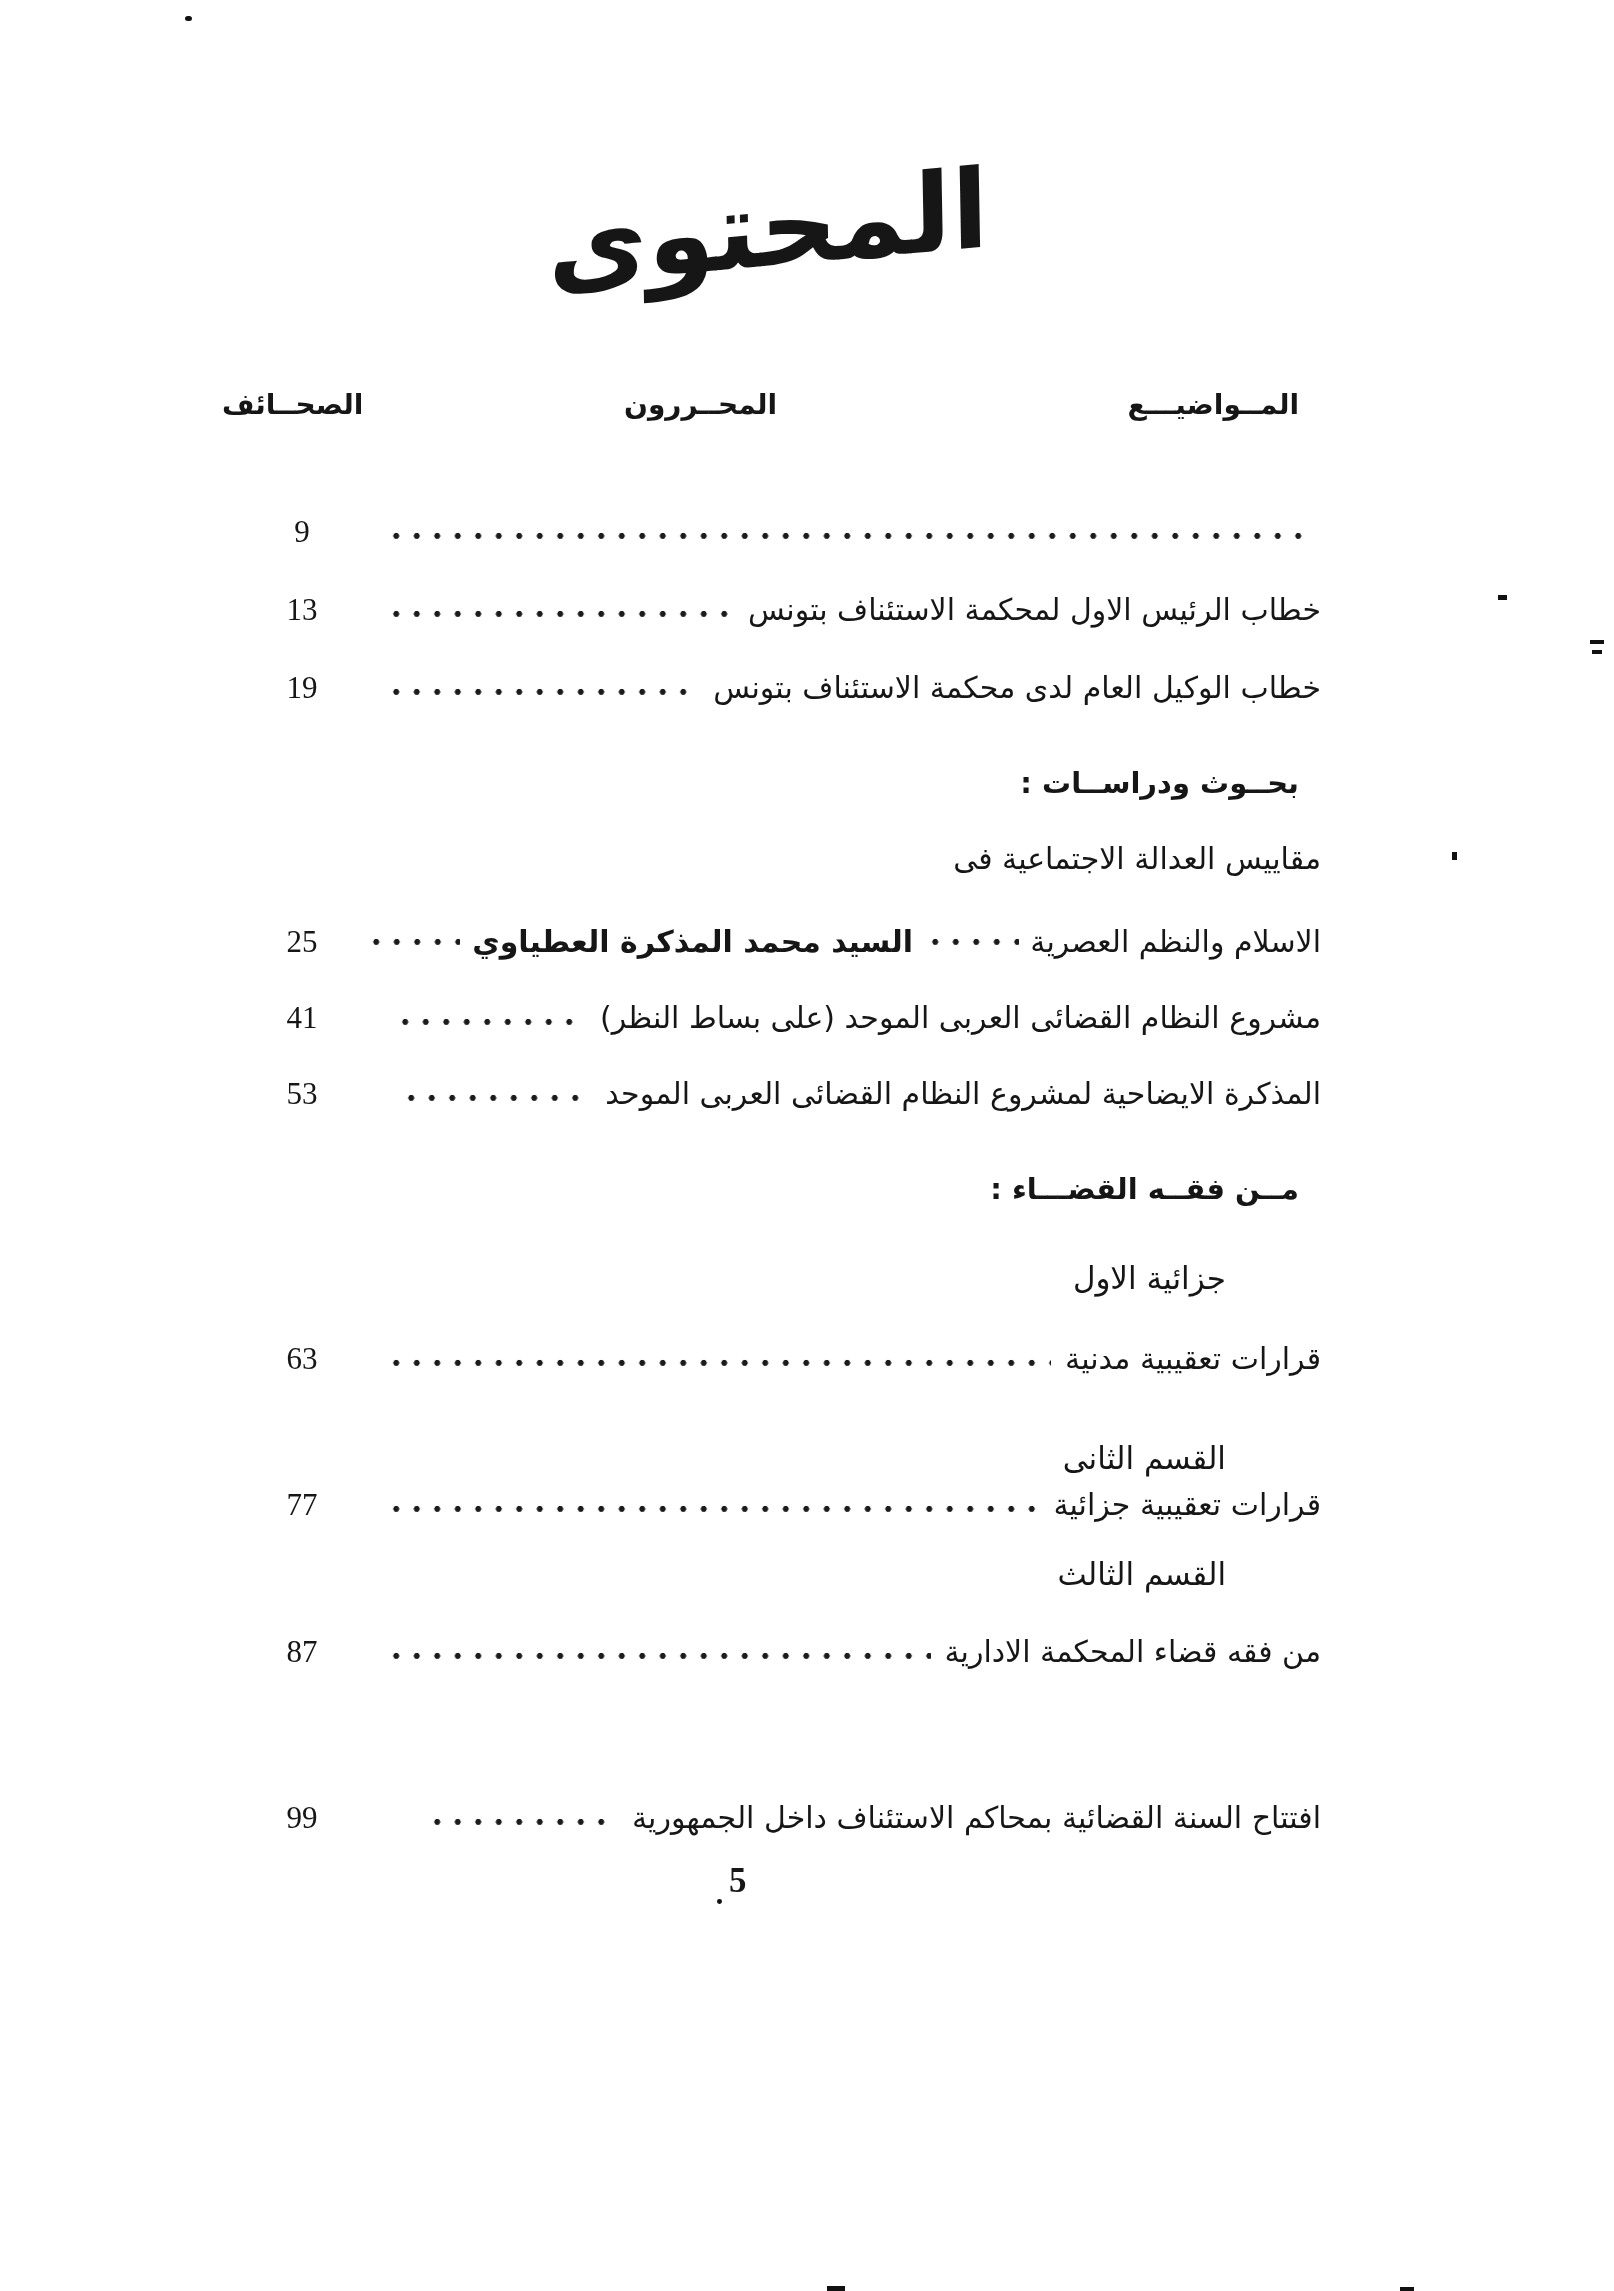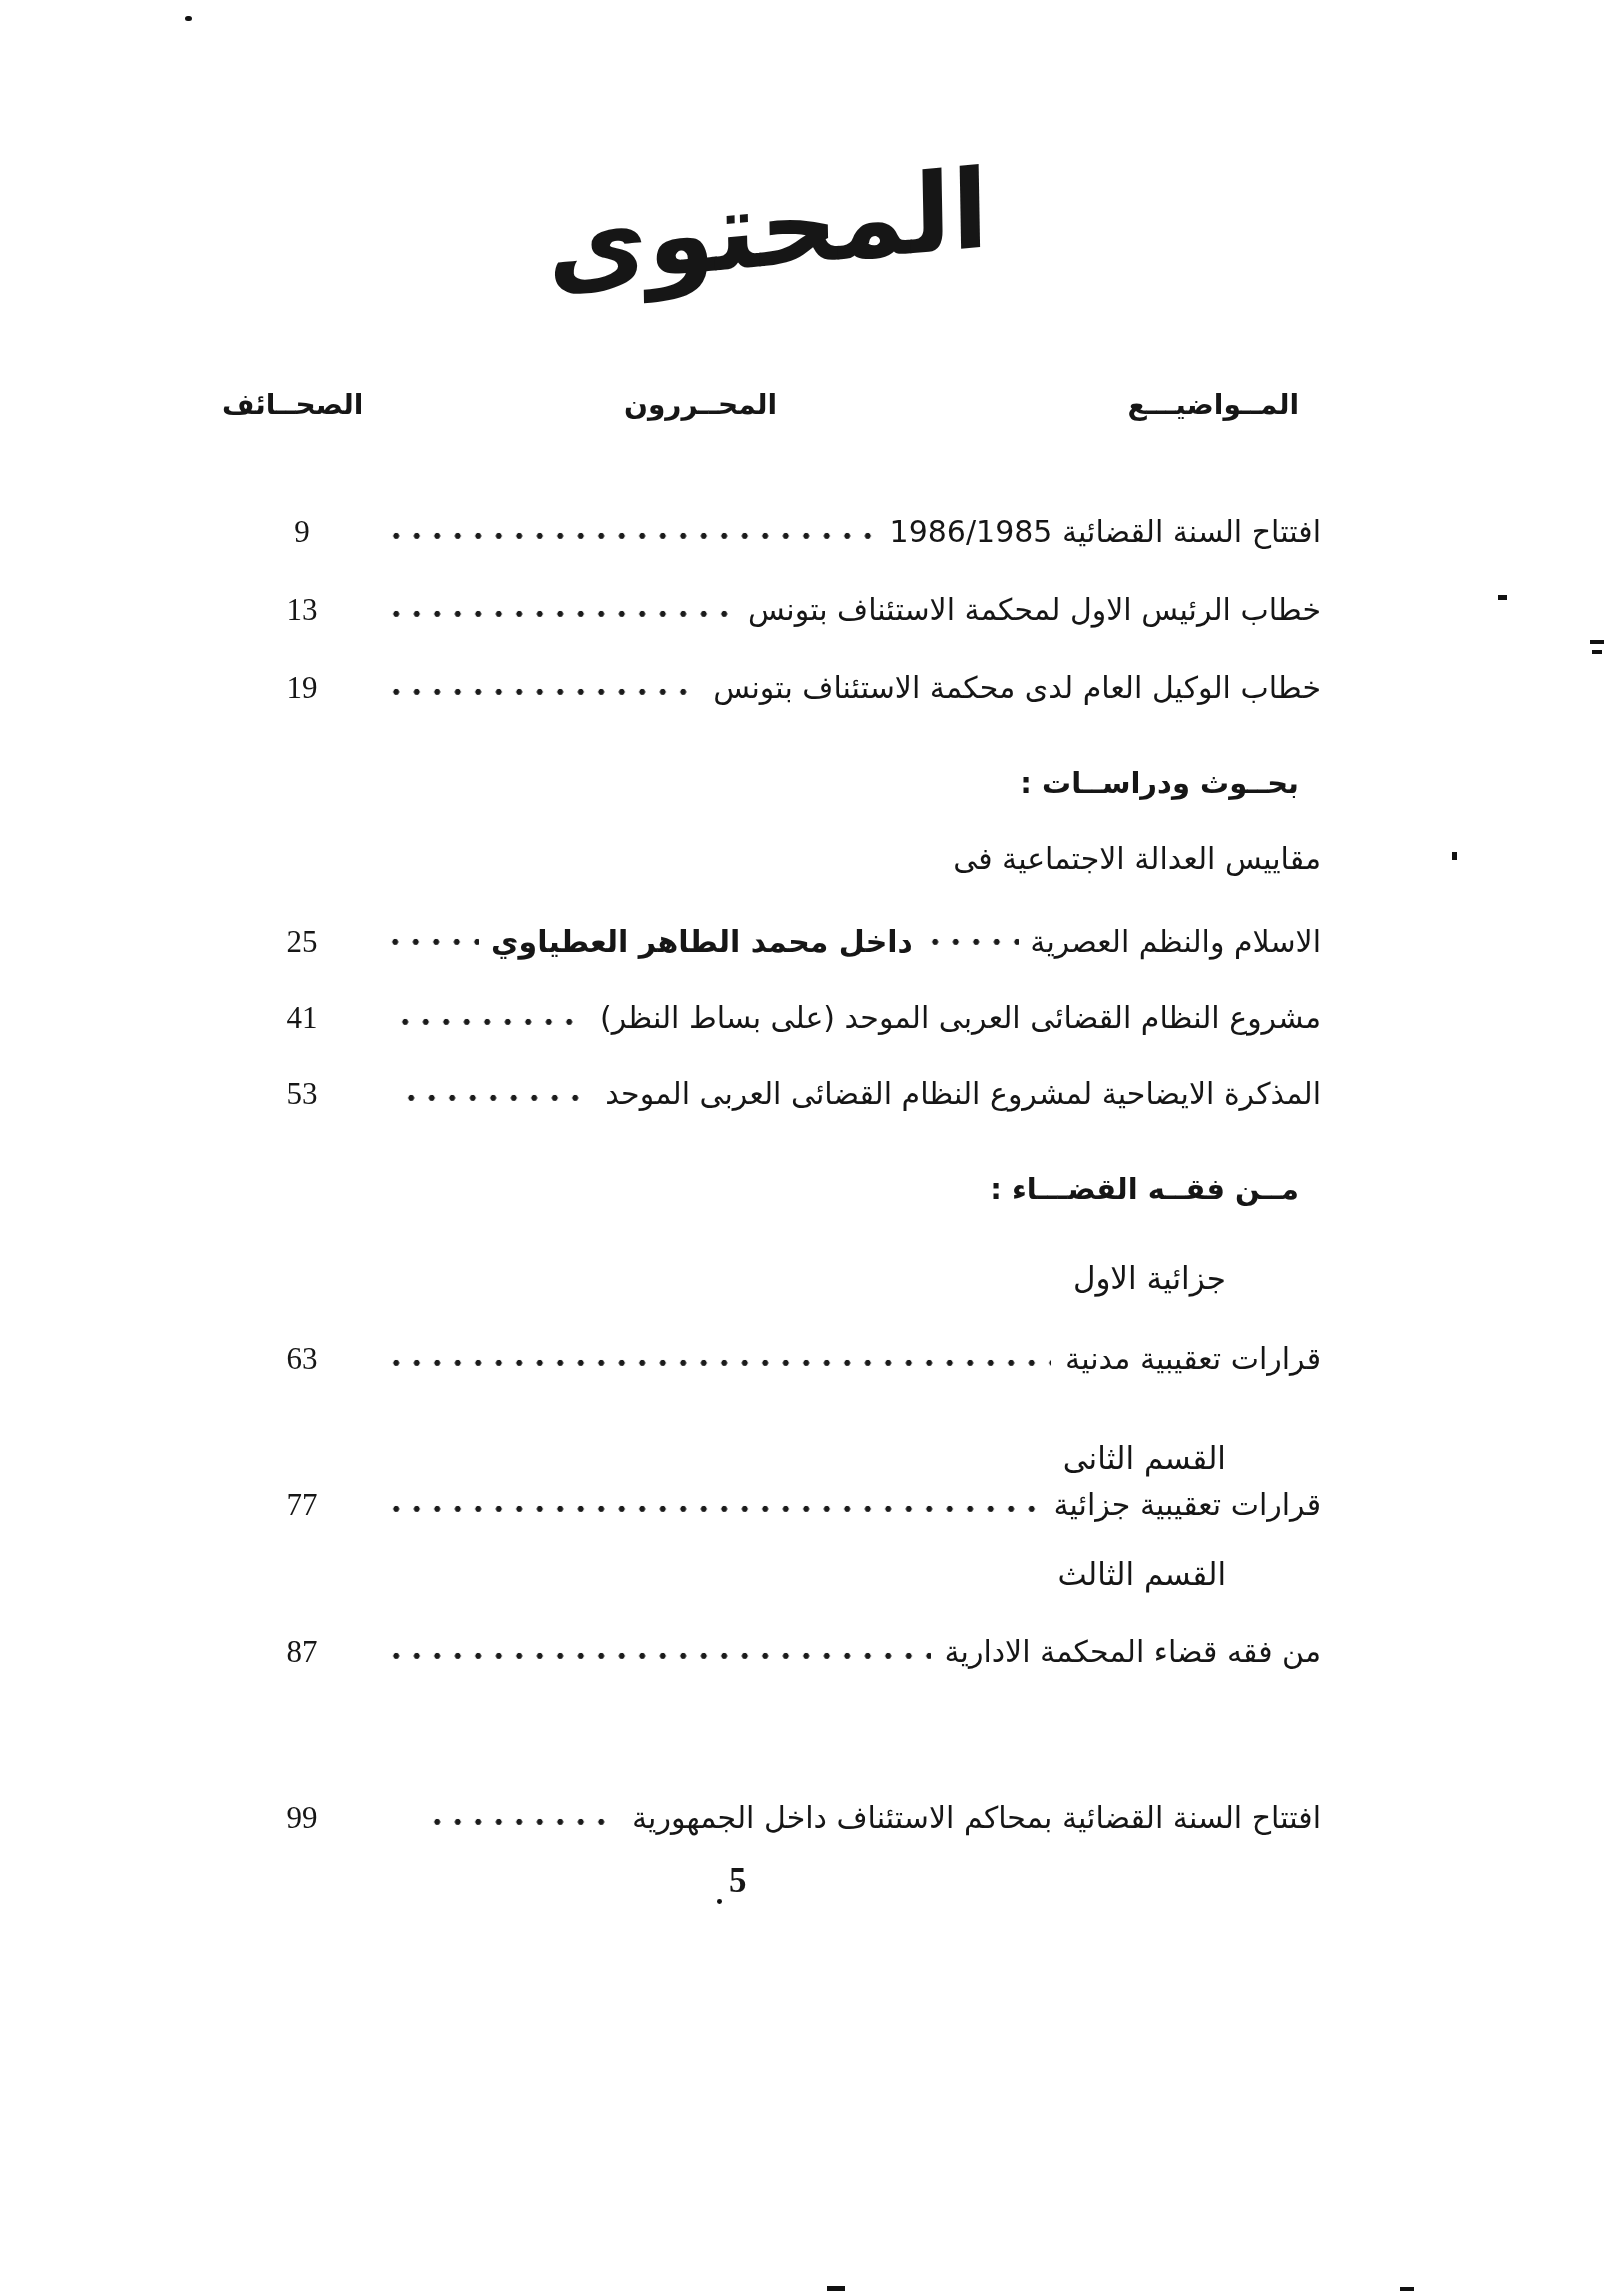--- a/index.html
+++ b/index.html
@@ -88,21 +88,20 @@
 
 <div class="page">
 
   <div class="title">المحتوى</div>
 
   <div class="col-header hdr-topics">المــواضيـــع</div>
   <div class="col-header hdr-editors">المحــررون</div>
   <div class="col-header hdr-pages">الصحــائف</div>
 
   <div class="row" style="top:507px">
-    <span class="t">افتتاح السنة القضائية 1986/1985</span>
     <span class="leader"></span>
     <span class="pnum">9</span>
   </div>
 
   <div class="row" style="top:585px">
     <span class="t">خطاب الرئيس الاول لمحكمة الاستئناف بتونس</span>
     <span class="leader"></span>
     <span class="pnum">13</span>
   </div>
 
@@ -112,21 +111,21 @@
     <span class="pnum">19</span>
   </div>
 
   <div class="section" style="top:766px">بحــوث ودراســات :</div>
 
   <div class="plainline" style="top:841px">مقاييس العدالة الاجتماعية فى</div>
 
   <div class="row" style="top:917px">
     <span class="t">الاسلام والنظم العصرية</span>
     <span class="dots-xs"></span>
-    <span class="t author">داخل محمد الطاهر العطياوي</span>
+    <span class="t author">السيد محمد المذكرة العطياوي</span>
     <span class="dots-xs"></span>
     <span class="spacer"></span>
     <span class="pnum">25</span>
   </div>
 
   <div class="row" style="top:993px">
     <span class="t">مشروع النظام القضائى العربى الموحد (على بساط النظر)</span>
     <span class="dots-s"></span>
     <span class="spacer"></span>
     <span class="pnum">41</span>

